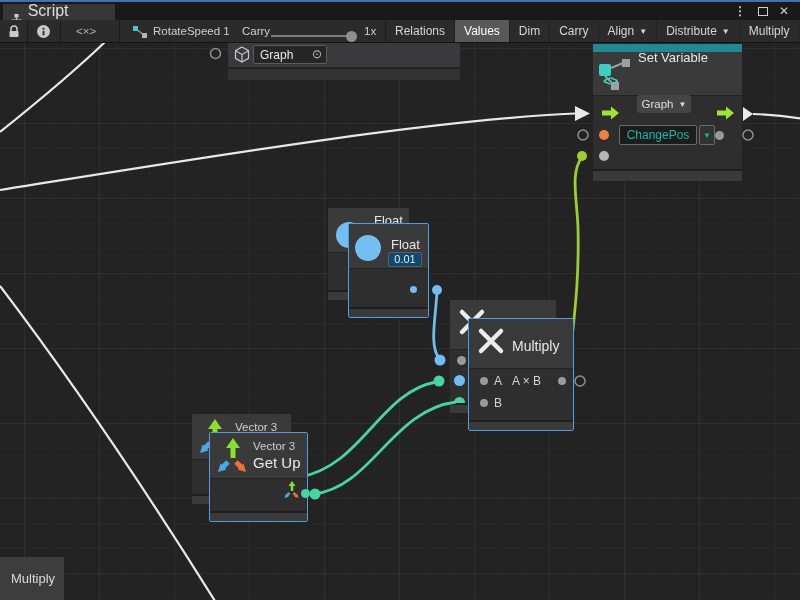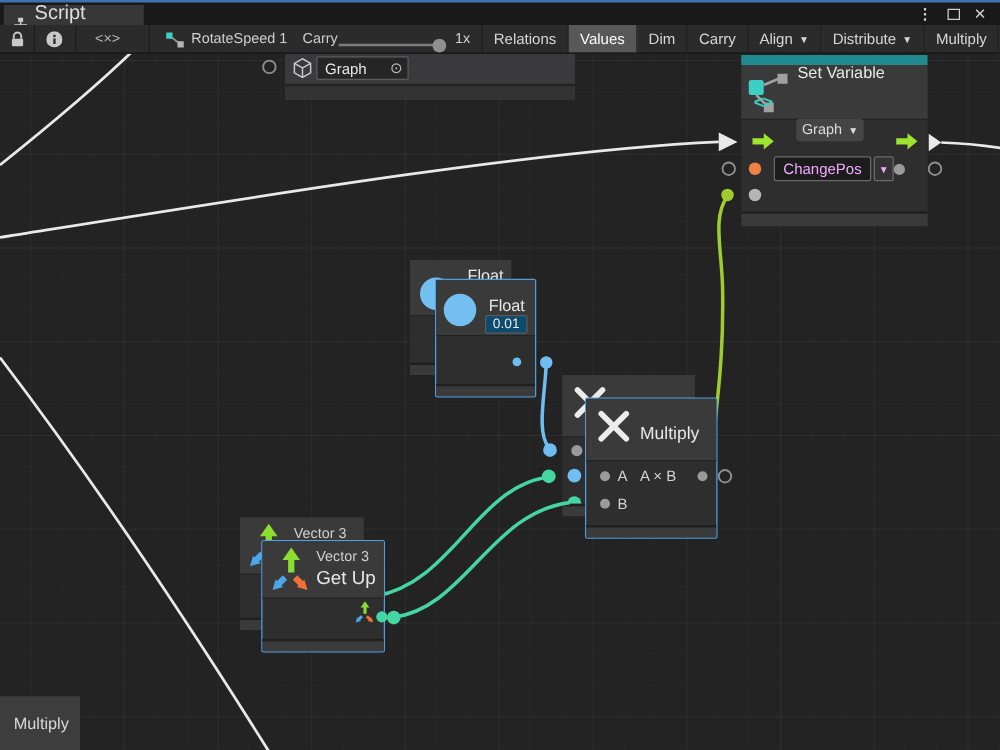--- a/index.html
+++ b/index.html
@@ -37,21 +37,21 @@
   .node .hdr { position:absolute; left:0; top:0; right:0; background:#3a3a3a; border-bottom:1px solid #232323; }
   .node .ftr { position:absolute; left:0; bottom:0; right:0; height:10px; background:#3a3a3a; border-top:2px solid #1f1f1f; }
   .sel { border:1.5px solid #4f9fe0; }
   .ghost { z-index:1; }
   .front { z-index:3; }
   .port { position:absolute; border-radius:50%; }
   .ntitle { position:absolute; color:#e8e8e8; font-size:13px; white-space:nowrap; }
   .valbox { position:absolute; background:#0c4a6e; border:1px solid #5c5c5c; border-radius:2px; color:#e8e8e8; text-align:center; }
   .chip { position:absolute; background:#454545; border-radius:3px; color:#dedede; font-size:11.5px; display:flex; align-items:center; justify-content:center; gap:5px; }
   .chip .caret, .dd .caret { font-size:8px; }
-  .dd { position:absolute; background:#1c1c1c; border:1px solid #6a6a6a; border-radius:2px; color:#f0abfc; font-size:12px; display:flex; align-items:center; justify-content:center; }
+  .dd { position:absolute; background:#1c1c1c; border:1px solid #6a6a6a; border-radius:2px; color:#14b8a6; font-size:12px; display:flex; align-items:center; justify-content:center; }
   svg { display:block; }
   #wires { position:absolute; left:0; top:0; width:800px; height:600px; z-index:2; pointer-events:none; }
   #tooltip { position:absolute; left:0; top:557px; width:64px; height:43px; background:#3d3d3d; z-index:5; color:#d9d9d9; font-size:13px; }
   #tooltip span { position:absolute; left:11px; top:14px; }
 </style>
 </head>
 <body>
 
 <div id="stage">
 

